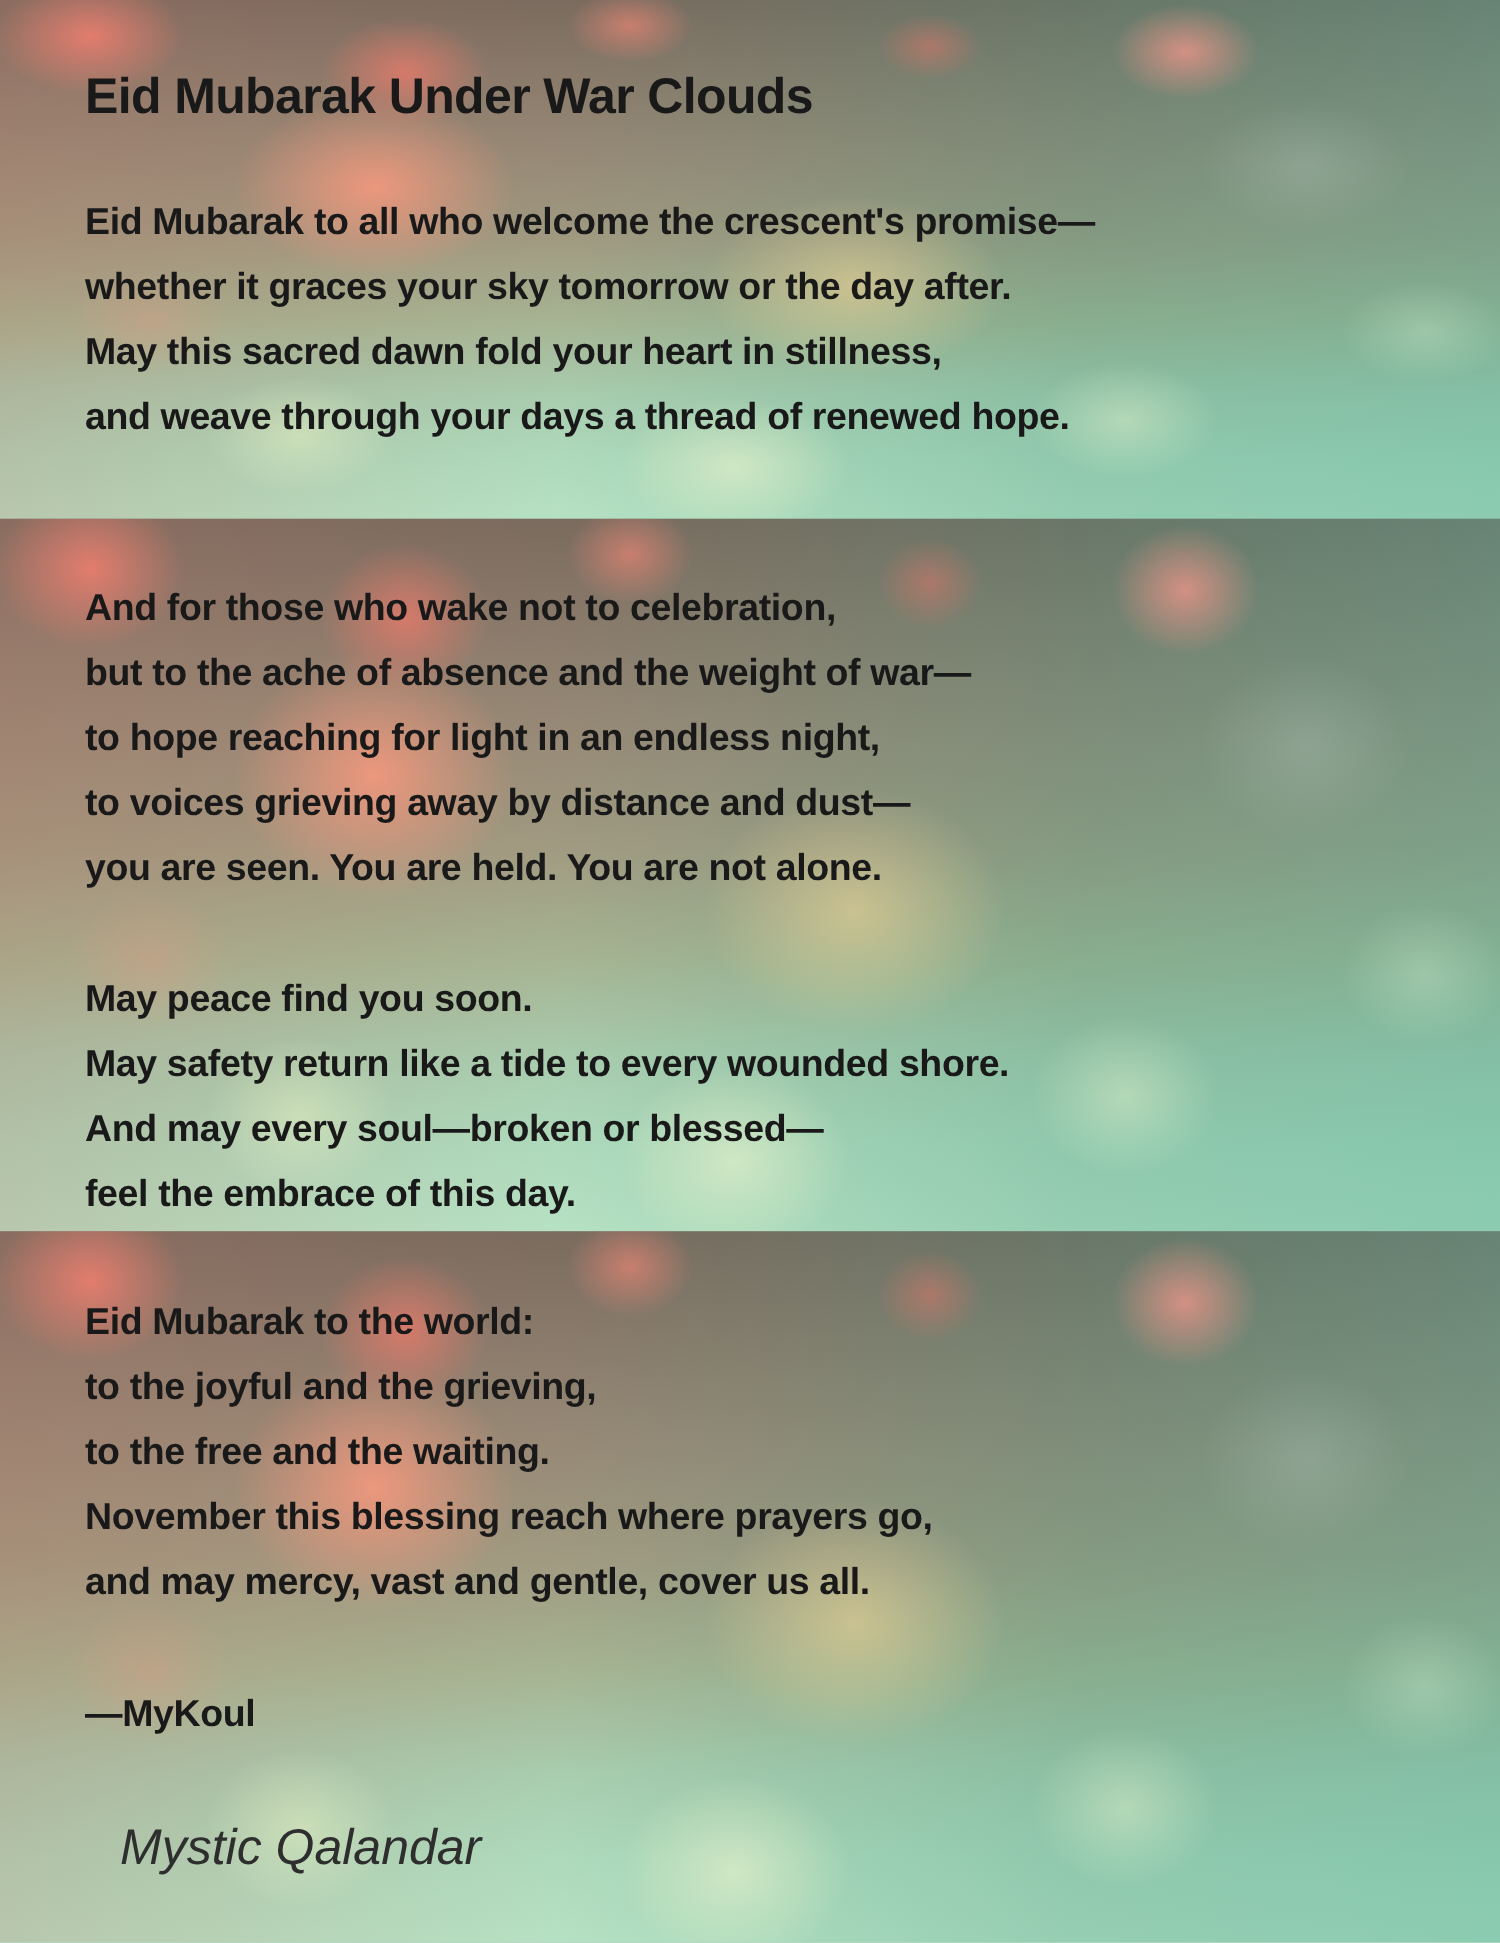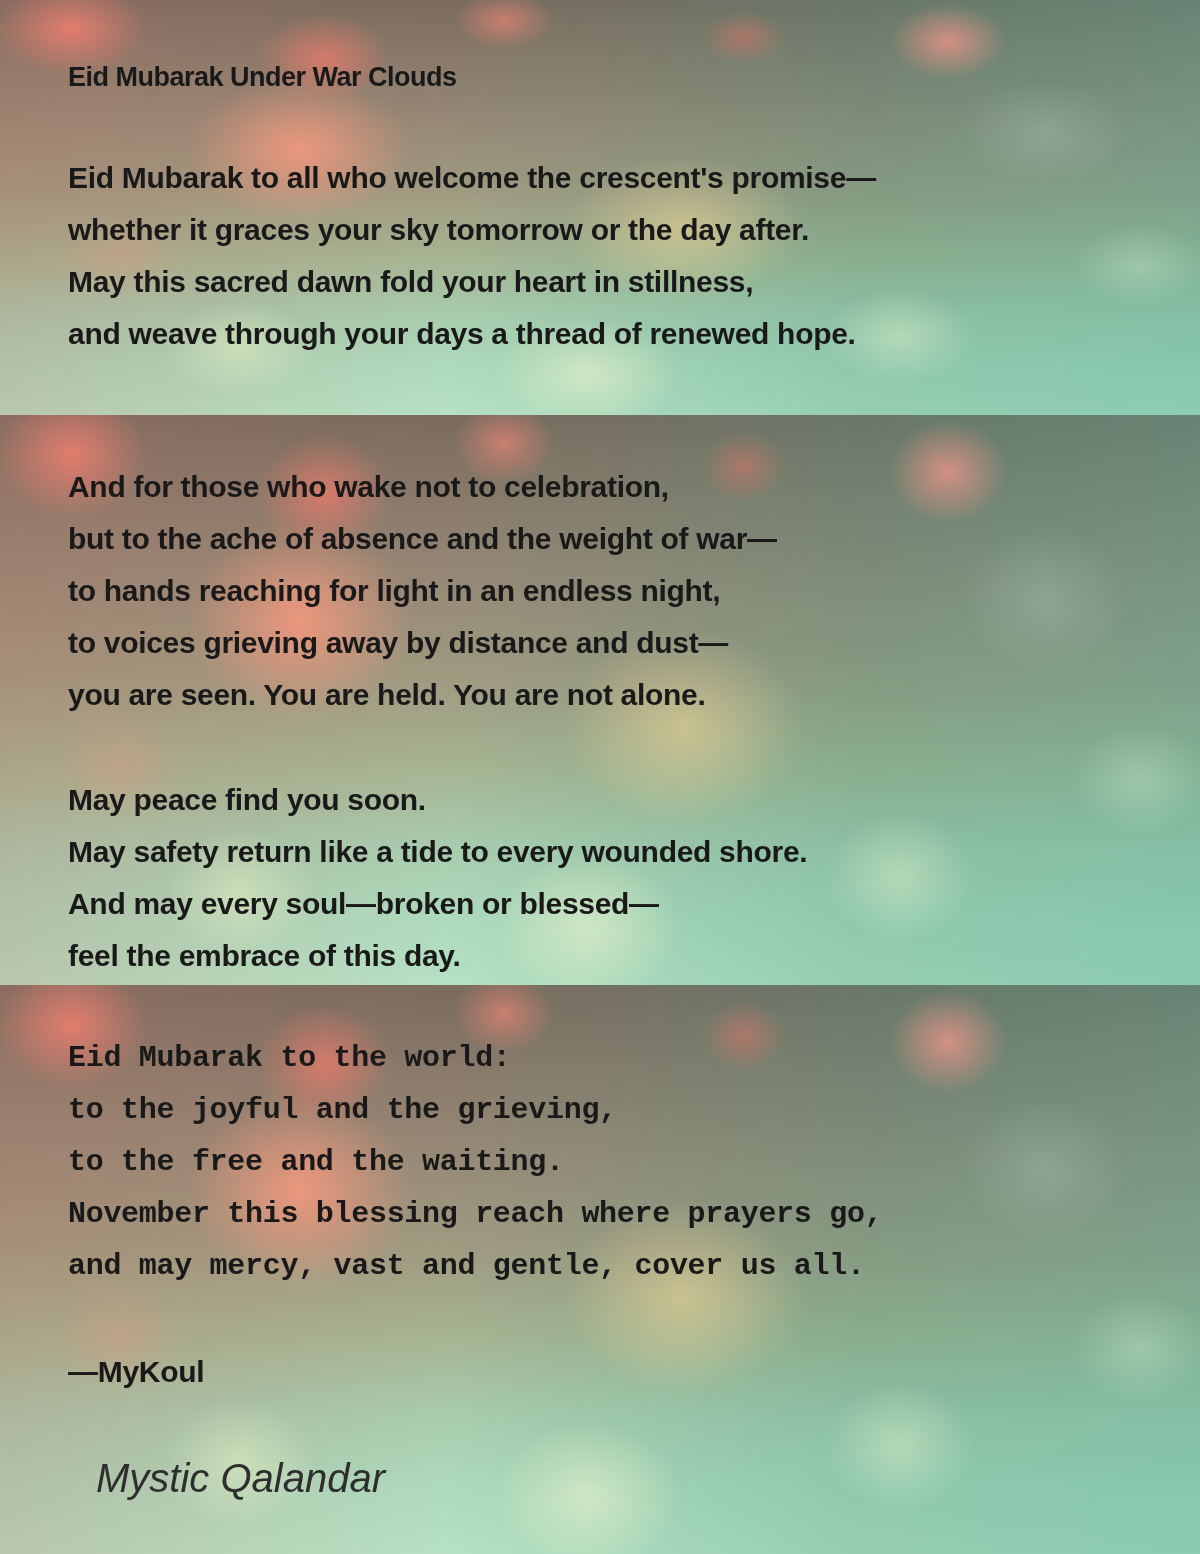--- a/index.html
+++ b/index.html
@@ -32,31 +32,31 @@
       linear-gradient(180deg, #786a5e 0%, #87796a 14%, #968a77 30%, #a09b82 46%, #a6b795 62%, #a9d0b2 76%, #afdec0 88%, #b8e6c8 100%);
   }
   #tile1{top:0;height:415px;}
   #tile2{top:415px;height:570px;}
   #tile3{top:985px;height:569px;}
 
   
   .textlayer{position:absolute;inset:0;color:#191919;}
   .title{
     position:absolute;left:68px;top:51px;height:52px;line-height:52px;
-    font-size:27px;font-weight:700;letter-spacing:-0.5px;white-space:nowrap;text-align:center;
+    font-size:40px;font-weight:700;letter-spacing:-0.5px;white-space:nowrap;text-align:center;
   }
   .stanza{position:absolute;left:68px;}
   .line{
     height:52px;line-height:52px;font-size:30px;font-weight:700;
     letter-spacing:-0.3px;white-space:nowrap;
   }
   #stanza1{top:152px;}
   #stanza2{top:461px;}
   #stanza3{top:774px;}
-  #stanza4{top:1032px;font-family:Liberation Mono, monospace;}
+  #stanza4{top:1032px;}
   .signature{
     position:absolute;left:68px;top:1346px;height:52px;line-height:52px;
     font-size:30px;font-weight:700;letter-spacing:-0.3px;white-space:nowrap;
   }
   .author{
     position:absolute;left:68px;top:1452px;height:52px;line-height:52px;
     font-size:40px;font-style:italic;font-weight:400;color:#2e2e2e;
     letter-spacing:0;white-space:nowrap;margin-left:28px;
   }
 </style>
@@ -78,21 +78,21 @@
     <div class="stanza" id="stanza1">
       <div class="line">Eid Mubarak to all who welcome the crescent's promise—</div>
       <div class="line">whether it graces your sky tomorrow or the day after.</div>
       <div class="line">May this sacred dawn fold your heart in stillness,</div>
       <div class="line">and weave through your days a thread of renewed hope.</div>
     </div>
 
     <div class="stanza" id="stanza2">
       <div class="line">And for those who wake not to celebration,</div>
       <div class="line">but to the ache of absence and the weight of war—</div>
-      <div class="line">to hands reaching for light in an endless night,</div>
+      <div class="line">to hope reaching for light in an endless night,</div>
       <div class="line">to voices grieving away by distance and dust—</div>
       <div class="line">you are seen. You are held. You are not alone.</div>
     </div>
 
     <div class="stanza" id="stanza3">
       <div class="line">May peace find you soon.</div>
       <div class="line">May safety return like a tide to every wounded shore.</div>
       <div class="line">And may every soul—broken or blessed—</div>
       <div class="line">feel the embrace of this day.</div>
     </div>

